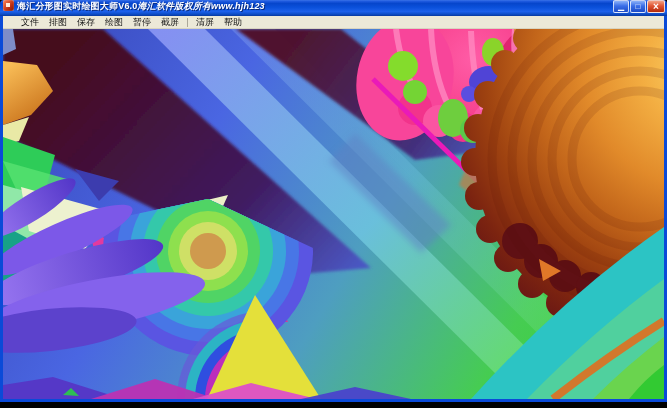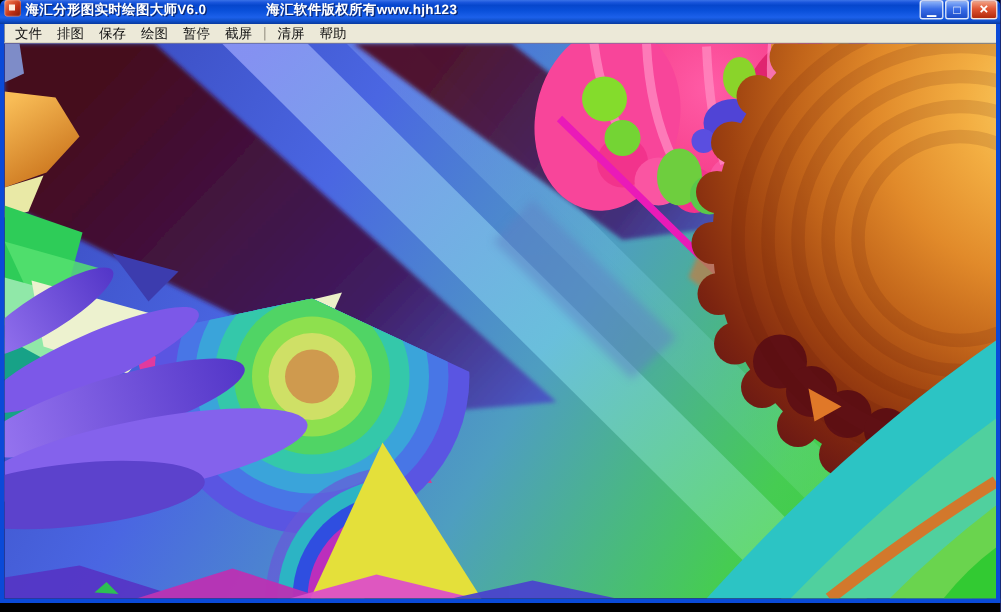--- a/index.html
+++ b/index.html
@@ -9,30 +9,30 @@
   .titlebar{height:16px;border-radius:4px 4px 0 0;
     background:linear-gradient(180deg,#3a72e8 0%,#1a56dc 10%,#0646cc 22%,#0a50da 45%,#1c60ea 72%,#0e4ec8 88%,#08389e 100%);
     display:flex;align-items:flex-start;padding:0 2px 0 3px;box-sizing:border-box;}
   .app-icon{width:11px;height:11px;margin-right:3px;border-radius:2px;flex:0 0 auto;
     background:linear-gradient(135deg,#ff8858,#c03014 60%,#801808);
     box-shadow:inset 0 0 1px #fff;display:flex;}
   .app-icon i{width:4px;height:4px;background:#ffeedd;margin:3px;display:block;}
   .title-text{color:#fff;font-size:9px;font-weight:bold;white-space:nowrap;
     text-shadow:1px 1px 0 #0c2a78;letter-spacing:.2px;}
   .copy-text{color:#fff;font-size:9px;font-weight:bold;white-space:nowrap;
-    text-shadow:1px 1px 0 #0c2a78;margin-left:40px;letter-spacing:.2px;}
+    text-shadow:1px 1px 0 #0c2a78;letter-spacing:.2px;font-style:italic;}
   .controls{margin-left:auto;display:flex;align-items:center;}
   .tb-btn{width:16px;height:13px;border-radius:2px;border:1px solid rgba(255,255,255,.75);
     box-sizing:border-box;margin-left:1px;display:flex;align-items:center;justify-content:center;
     color:#fff;font-size:8px;line-height:1;padding:0;cursor:default;}
   .btn-min,.btn-max{background:linear-gradient(180deg,#8cb2f8,#3a6ee8 45%,#1c4cc8);}
   .btn-close{width:18px;background:linear-gradient(180deg,#f2a083,#e05534 45%,#b22a0c);font-size:10px;font-weight:bold;}
   .body-wrap{border:3px solid #0a4ad8;border-top:0;box-sizing:border-box;height:386px;}
   .menubar{height:13px;background:#ece9d8;display:flex;align-items:center;
-    padding-left:2px;font-size:9px;color:#111;border-bottom:1px solid #d8d4c0;box-sizing:border-box;}
+    padding-left:13px;font-size:9px;color:#111;border-bottom:1px solid #d8d4c0;box-sizing:border-box;}
   .menu-item{padding:0 5px;white-space:nowrap;}
   .menu-sep{width:1px;height:9px;background:#aca899;margin:0 3px;}
   .canvas{position:relative;width:661px;height:370px;overflow:hidden;background:#3644b6;}
   .canvas svg{display:block;}
 </style>
 </head>
 <body>
 
 <div class="window">
   <div class="titlebar">

